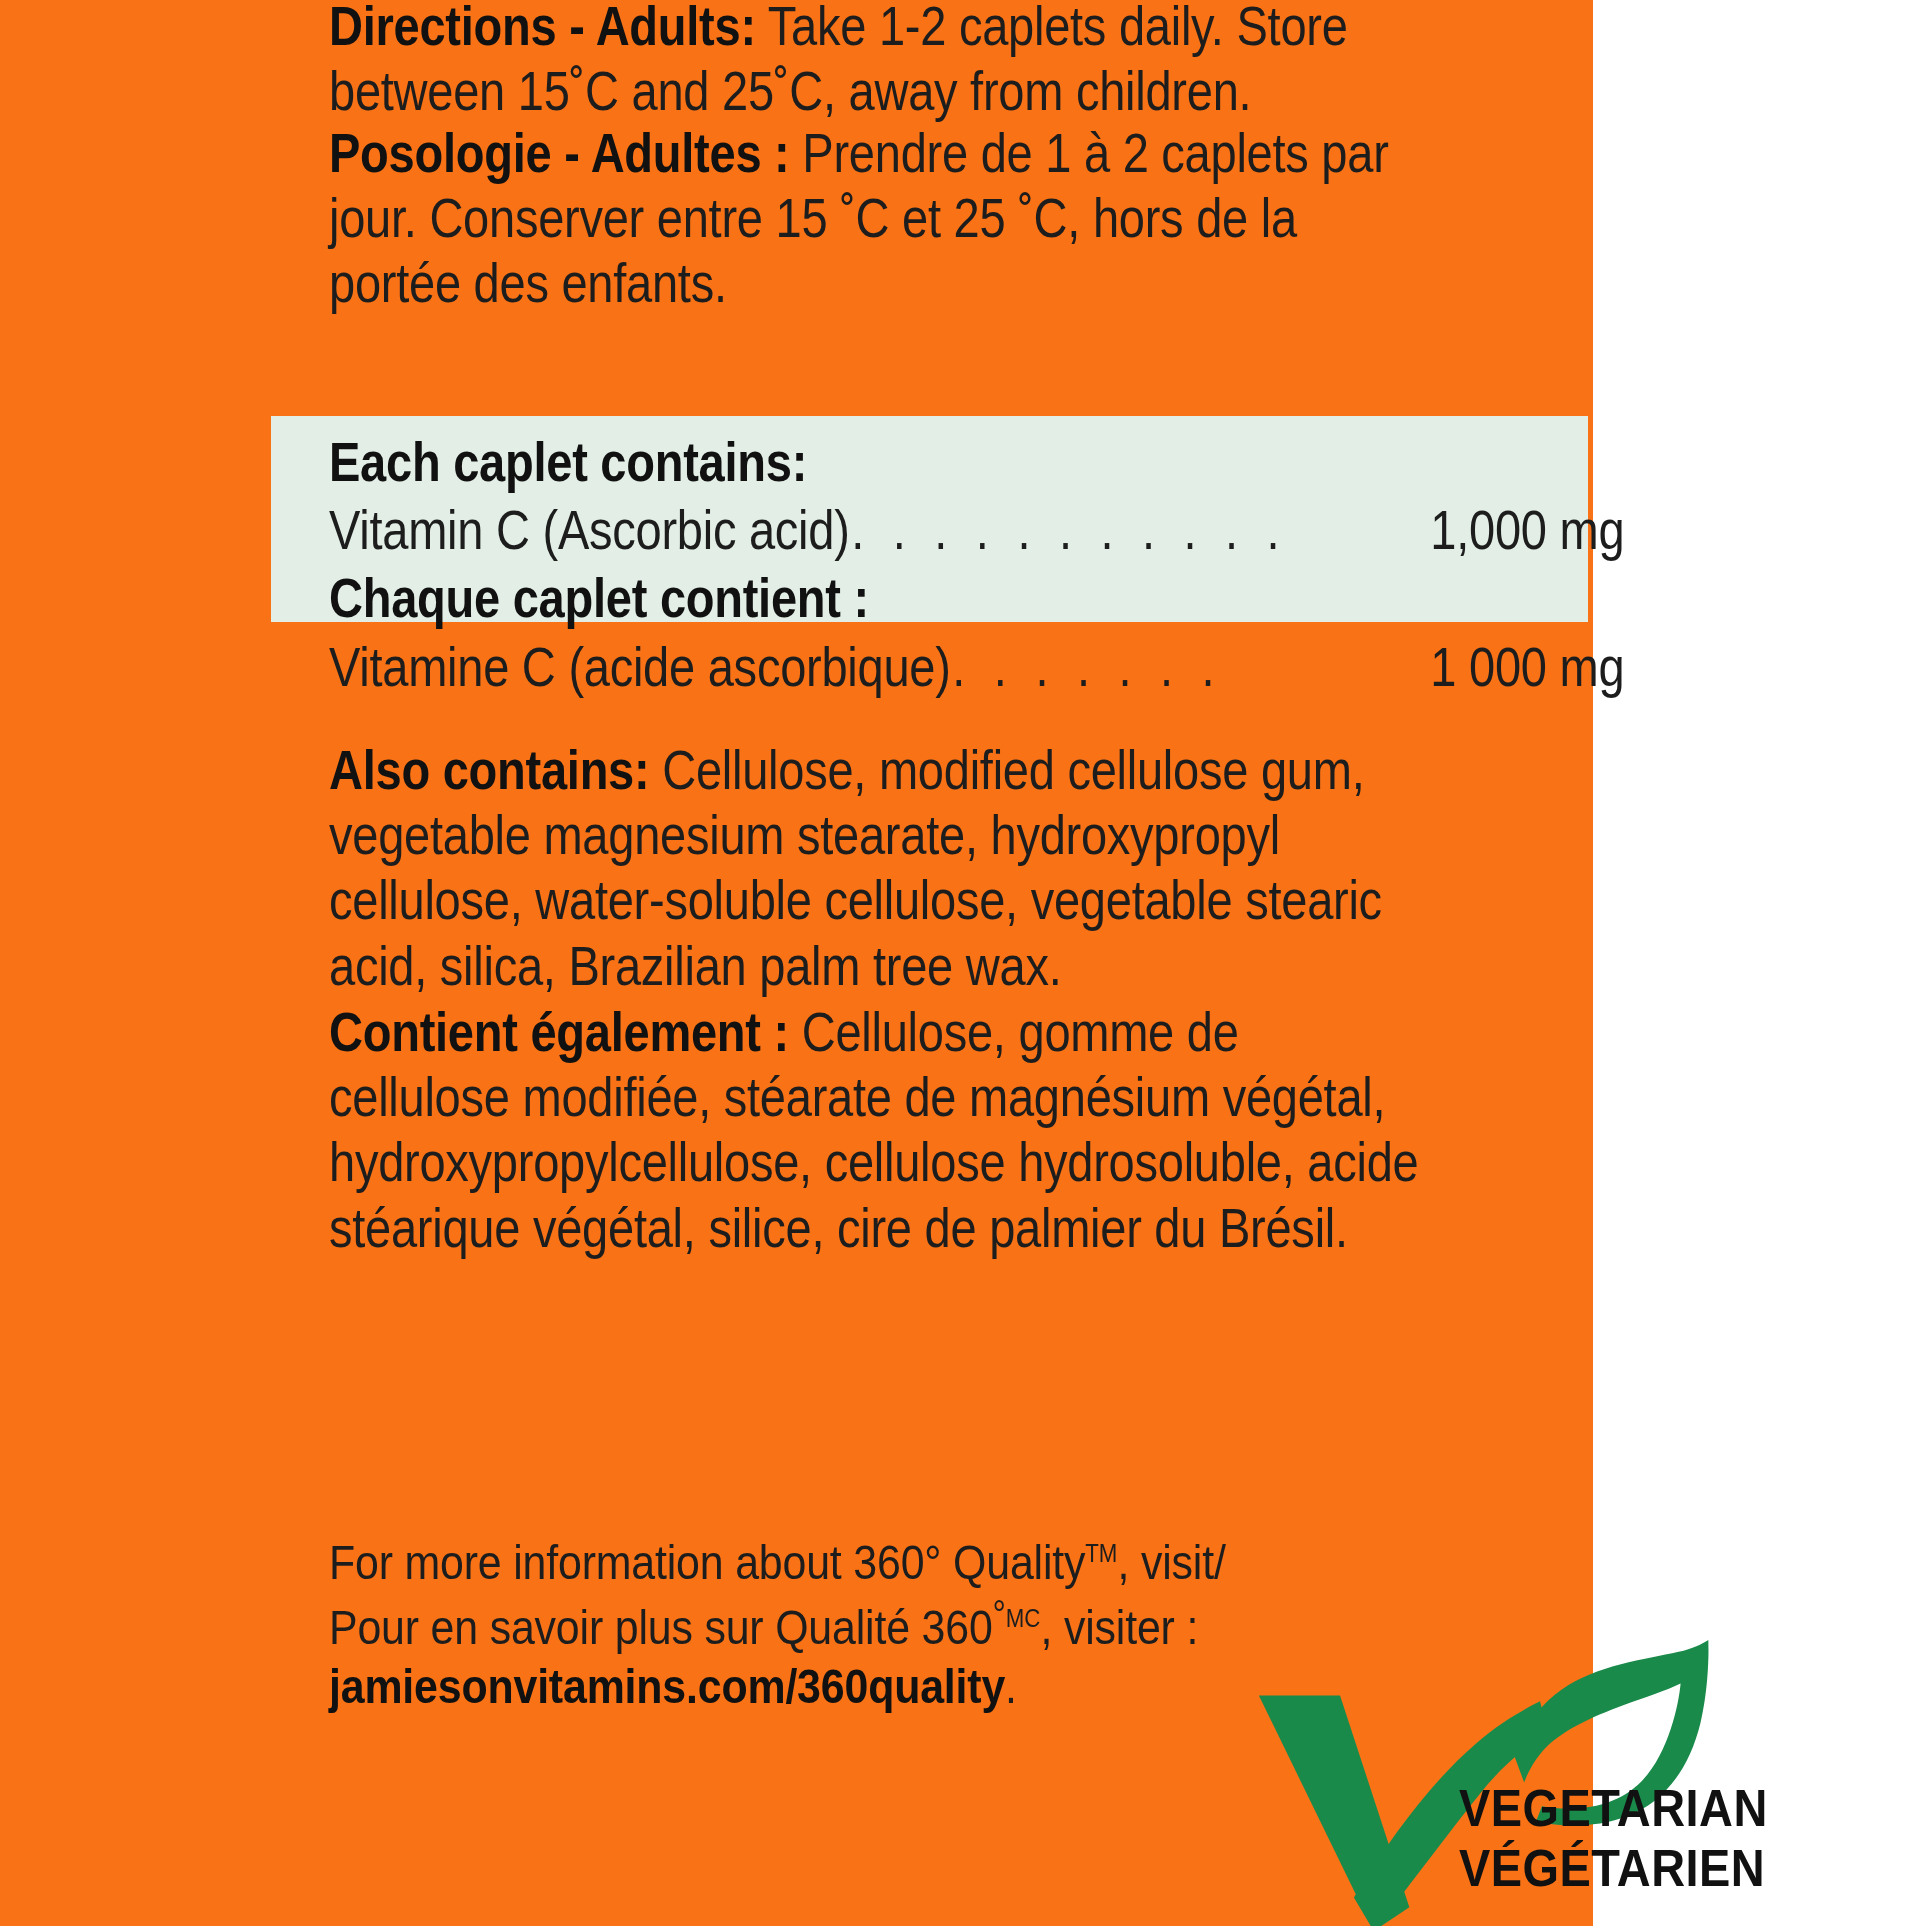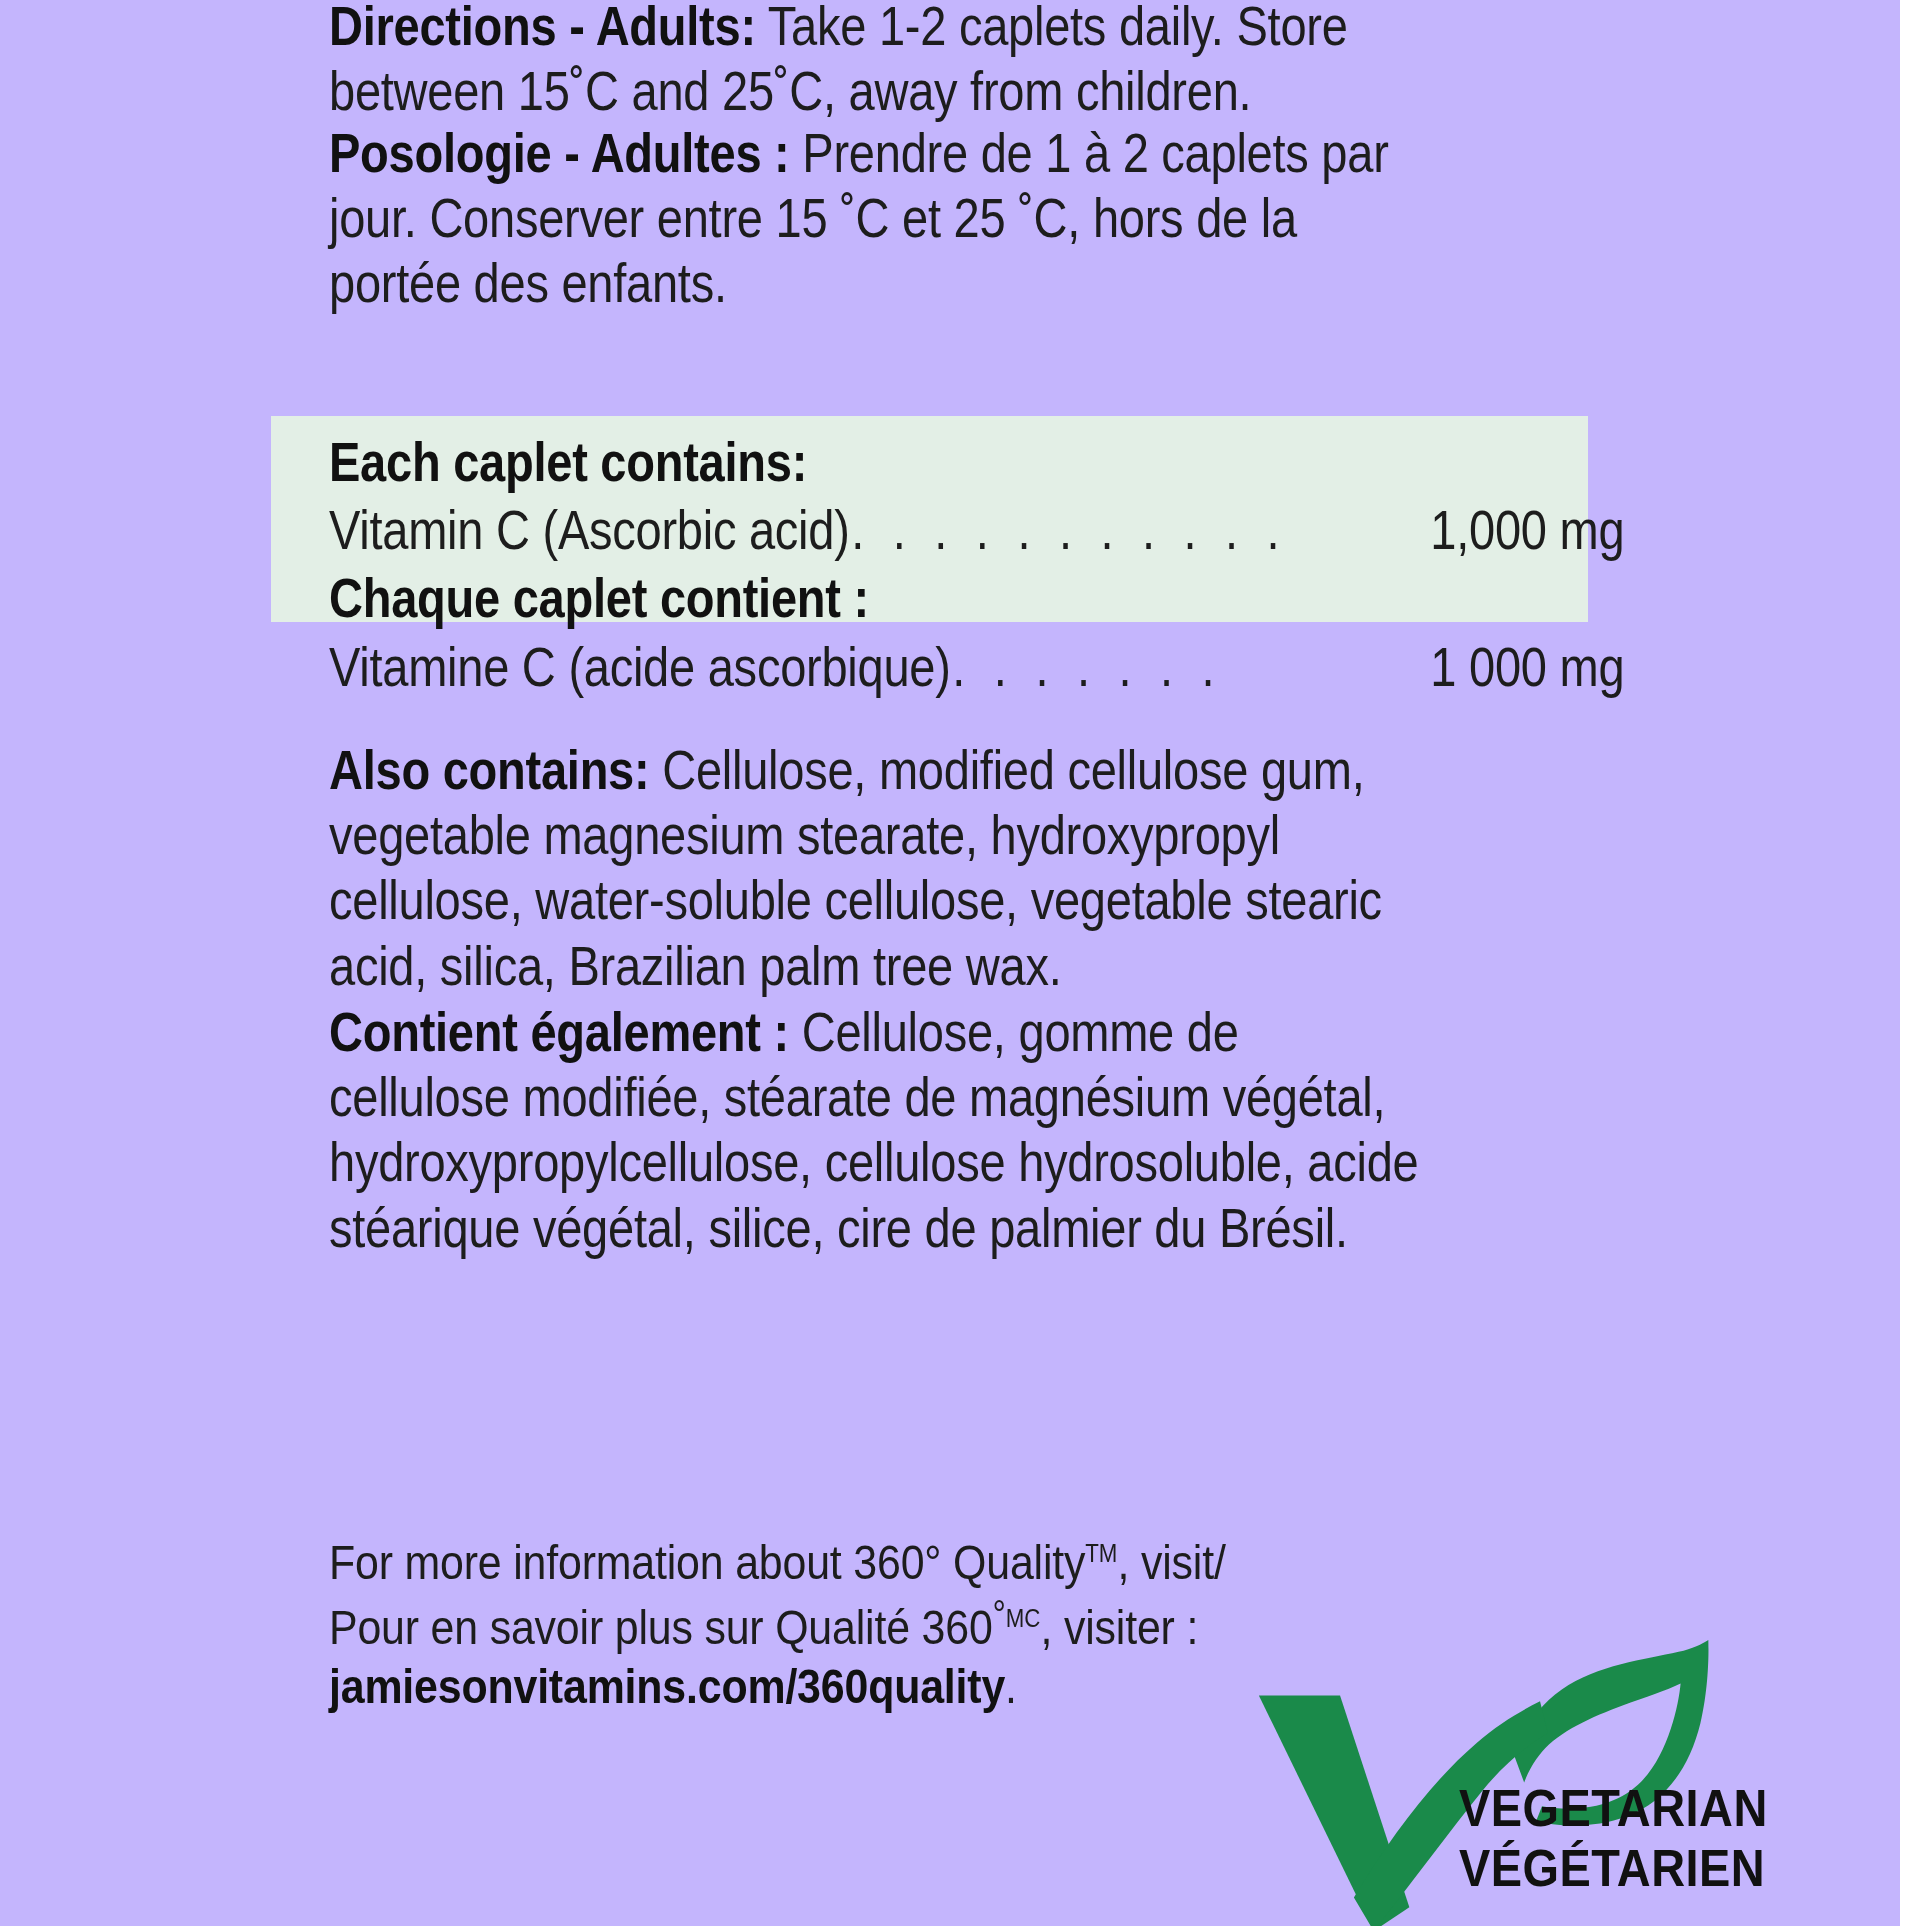--- a/index.html
+++ b/index.html
@@ -13,23 +13,23 @@
     font-family: "Liberation Sans", sans-serif;
     color: #1a1a1a;
     overflow: hidden;
     position: relative;
   }
 
   .label-panel {
     position: absolute;
     left: 0;
     top: 0;
-    width: 1900px;
+    width: 1593px;
     height: 1927px;
-    background: #c4b5fd;
+    background: #f97316;
   }
 
   
   .block {
     position: absolute;
     left: 329px;
     width: 1287px;
     font-size: 55px;
     line-height: 1.185;
     letter-spacing: -0.3px;

